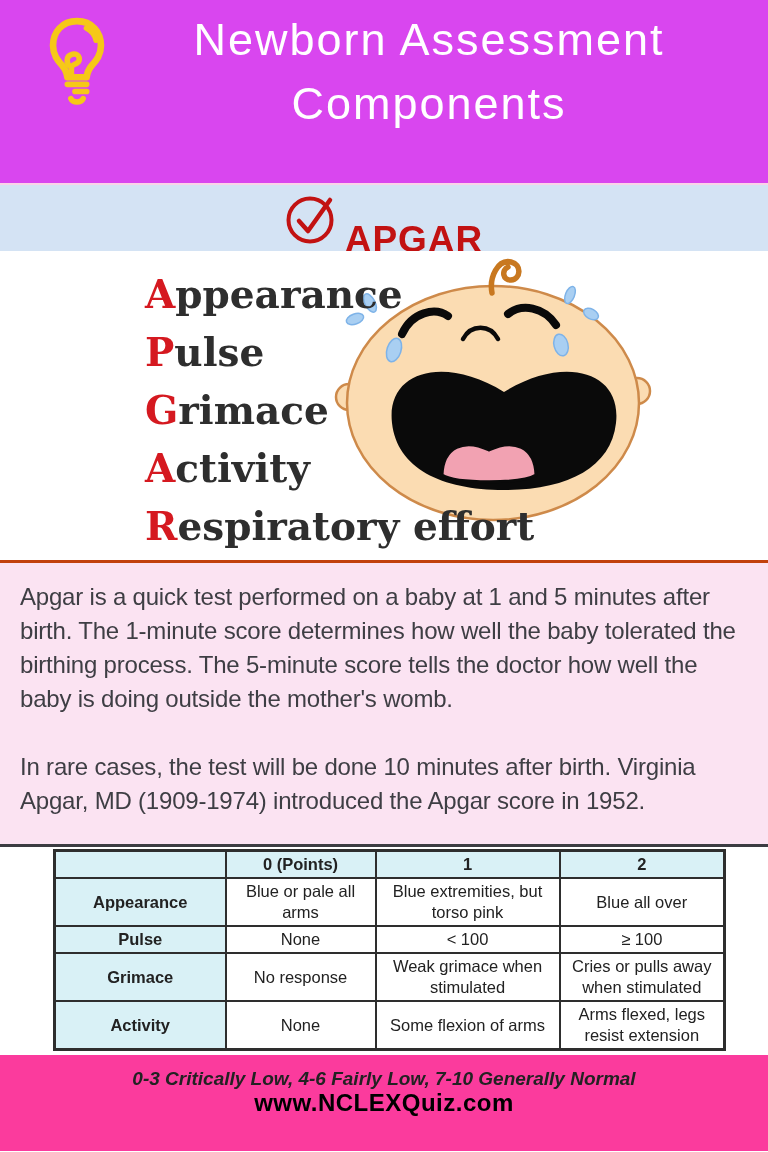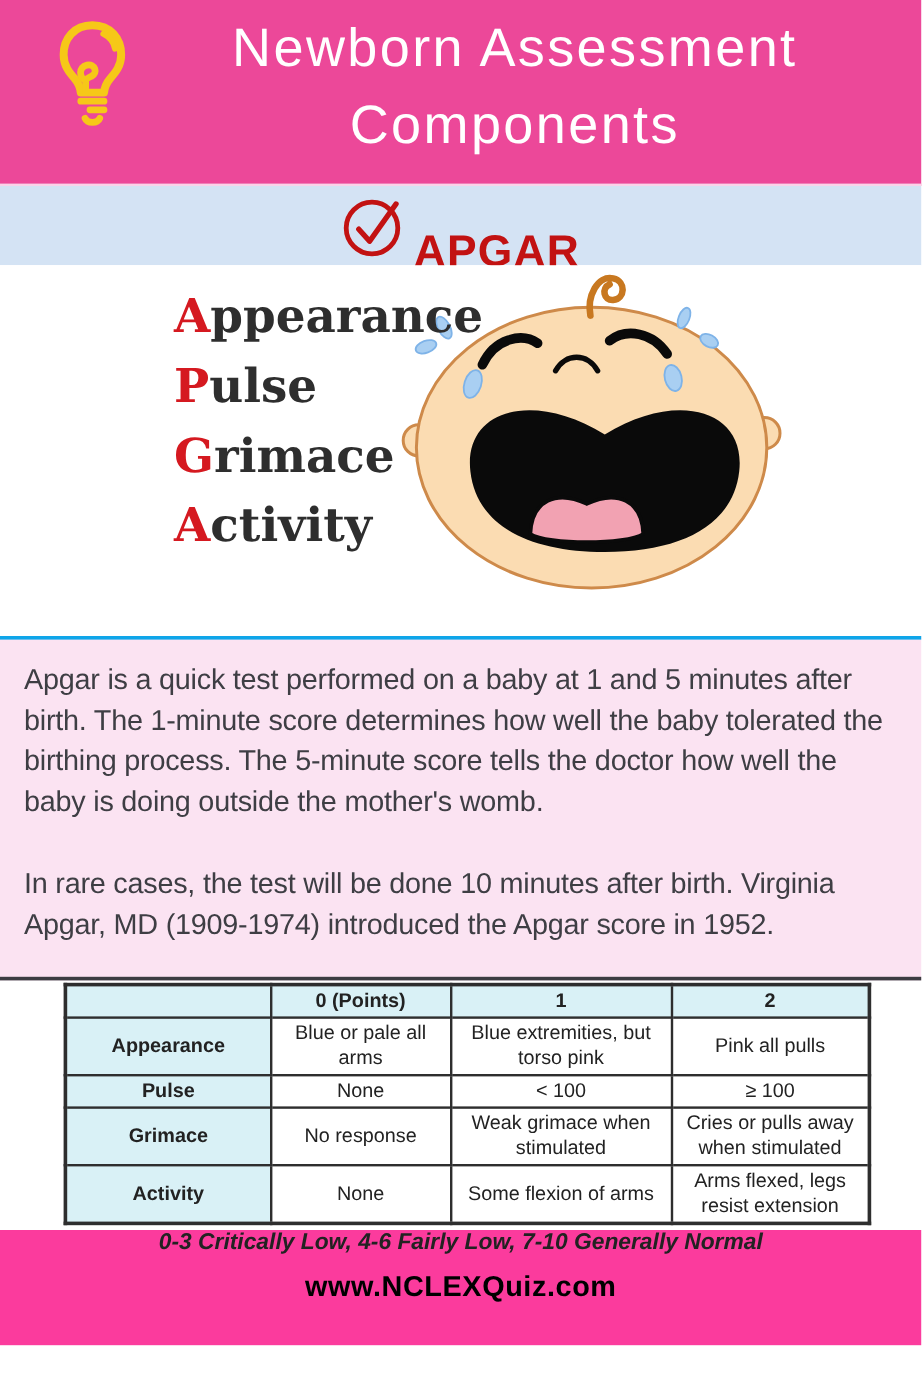--- a/index.html
+++ b/index.html
@@ -10,22 +10,22 @@
     width: 768px;
     height: 1152px;
     margin: 0 auto;
     background: #ffffff;
     overflow: hidden;
   }
 
   
   .top-banner {
     position: relative;
-    height: 155px;
-    background: #ec4899;
+    height: 185px;
+    background: #d946ef;
     border-bottom: 2px solid #FBD3E9;
   }
   .bulb { position: absolute; left: 44px; top: 16px; width: 66px; height: 102px; }
   .title-wrap {
     position: absolute; left: 110px; right: 20px; top: 8px;
     text-align: center; color: #ffffff;
     font-family: "Liberation Sans", sans-serif;
   }
   .title-line {
     font-size: 45px; font-weight: 400; letter-spacing: 2px; line-height: 64px;
@@ -56,21 +56,21 @@
     color: #2E2E2E;
     white-space: nowrap;
   }
   .acronym-list .initial { color: #D51920; }
   .baby-svg { position: absolute; left: 332px; top: 0; width: 320px; height: 302px; z-index: 1; }
 
   
   .description {
     height: 287px;
     background: #FBE3F2;
-    border-top: 3px solid #0ea5e9;
+    border-top: 3px solid #c2410c;
     border-bottom: 3px solid #3C3C42;
     padding: 17px 22px 0 20px;
     color: #3E3E44;
   }
   .description p {
     font-size: 24px;
     line-height: 34px;
     letter-spacing: -0.2px;
   }
   .description p + p { margin-top: 34px; }
@@ -90,21 +90,21 @@
     vertical-align: middle;
     font-size: 16.5px;
     line-height: 21px;
     padding: 2px 6px;
     color: #222;
     font-family: "Liberation Sans", sans-serif;
   }
   table.apgar thead th { background: #D9F1F6; font-weight: bold; height: 26px; }
   table.apgar td.row-label { background: #D9F1F6; font-weight: bold; }
   .table-caption {
-    margin-top: 4px;
+    margin-top: 17px;
     text-align: center;
     font-size: 19px;
     font-weight: bold;
     font-style: italic;
     color: #222;
   }
 
   
   .footer {
     height: 96px;
@@ -169,20 +169,21 @@
       <ellipse cx="238" cy="44" rx="4.5" ry="9" transform="rotate(22 238 44)" fill="#A9CFF2" stroke="#7EB3E8" stroke-width="1.5"></ellipse>
       <ellipse cx="259" cy="63" rx="8" ry="5" transform="rotate(28 259 63)" fill="#A9CFF2" stroke="#7EB3E8" stroke-width="1.5"></ellipse>
       <ellipse cx="229" cy="94" rx="7" ry="11" transform="rotate(-14 229 94)" fill="#A9CFF2" stroke="#7EB3E8" stroke-width="1.5"></ellipse>
     </svg>
 
     <ul class="acronym-list">
       <li><span class="initial">A</span><span>ppearance</span></li>
       <li><span class="initial">P</span><span>ulse</span></li>
       <li><span class="initial">G</span><span>rimace</span></li>
       <li><span class="initial">A</span><span>ctivity</span></li>
+      <li><span class="initial">R</span><span>espiratory effort</span></li>
     </ul>
   </section>
 
   <section class="description">
     <p>Apgar is a quick test performed on a baby at 1 and 5 minutes after birth. The 1-minute score determines how well the baby tolerated the birthing process. The 5-minute score tells the doctor how well the baby is doing outside the mother's womb.</p>
     <p>In rare cases, the test will be done 10 minutes after birth. Virginia Apgar, MD (1909-1974) introduced the Apgar score in 1952.</p>
   </section>
 
   <section class="table-section">
     <table class="apgar">
@@ -198,21 +199,21 @@
           <th>0 (Points)</th>
           <th>1</th>
           <th>2</th>
         </tr>
       </thead>
       <tbody>
         <tr>
           <td class="row-label">Appearance</td>
           <td>Blue or pale all arms</td>
           <td>Blue extremities, but torso pink</td>
-          <td>Pink all pulls</td>
+          <td>Blue all over</td>
         </tr>
         <tr>
           <td class="row-label">Pulse</td>
           <td>None</td>
           <td>&lt; 100</td>
           <td>≥ 100</td>
         </tr>
         <tr>
           <td class="row-label">Grimace</td>
           <td>No response</td>

